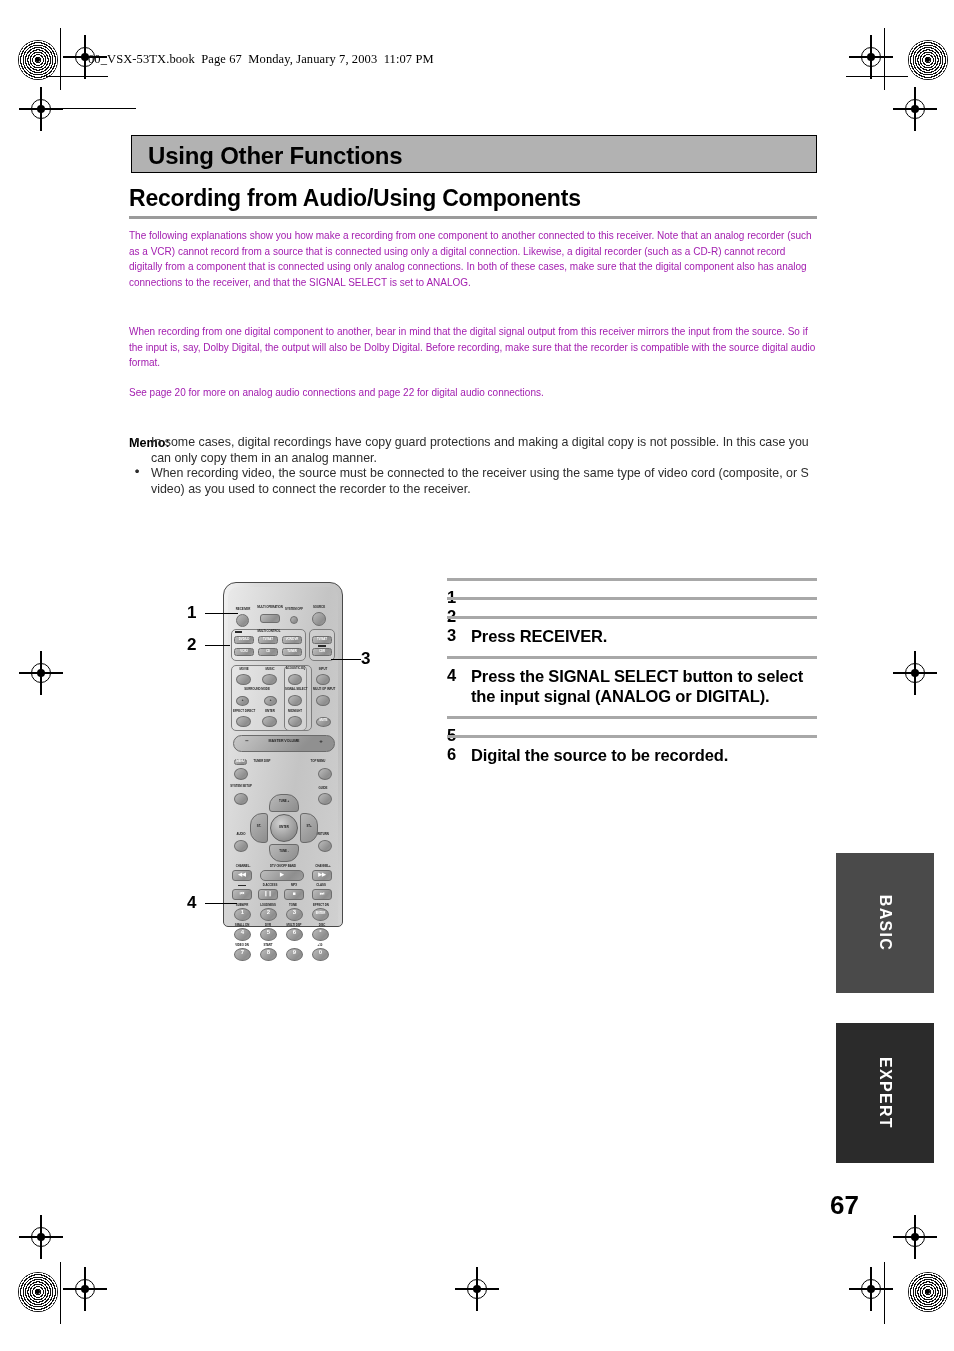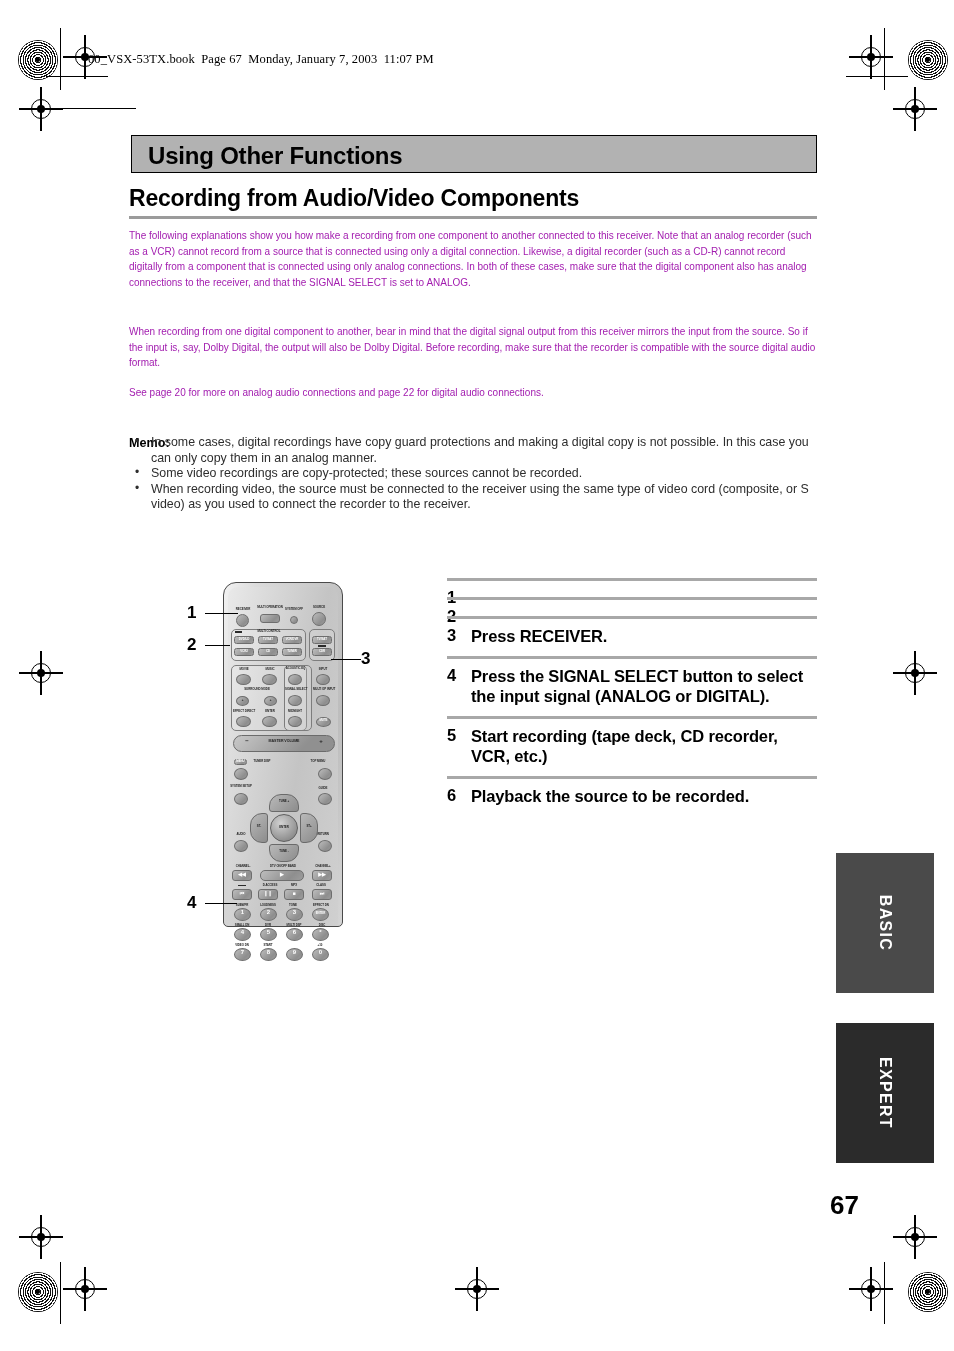--- a/index.html
+++ b/index.html
@@ -178,58 +178,57 @@
 <div class="cropline" style="left:846px;top:76px;width:62px;height:1.4px;"></div>
 <div class="cropline" style="left:60px;top:1262px;width:1.4px;height:62px;"></div>
 <div class="cropline" style="left:884px;top:1262px;width:1.4px;height:62px;"></div>
 
 <div class="docheader">00_VSX-53TX.book  Page 67  Monday, January 7, 2003  11:07 PM</div>
 
 <div class="sectionbar">
   <span>Using Other Functions</span>
 </div>
 
-<div class="h2">Recording from Audio/Video Components</div>
+<div class="h2">Recording from Audio/Using Components</div>
 <div class="h2rule"></div>
 
 <div class="para" style="top:228px;">The following explanations show you how make a recording from one component to another connected to this receiver. Note that an analog recorder (such as a VCR) cannot record from a source that is connected using only a digital connection. Likewise, a digital recorder (such as a CD-R) cannot record digitally from a component that is connected using only analog connections. In both of these cases, make sure that the digital component also has analog connections to the receiver, and that the SIGNAL SELECT is set to ANALOG.</div>
 <div class="para" style="top:324px;">When recording from one digital component to another, bear in mind that the digital signal output from this receiver mirrors the input from the source. So if the input is, say, Dolby Digital, the output will also be Dolby Digital. Before recording, make sure that the recorder is compatible with the source digital audio format.</div>
 <div class="para" style="top:385px;">See page 20 for more on analog audio connections and page 22 for digital audio connections.</div>
 
 <div class="memolabel" style="top:436px;">Memo:</div>
 
 <div class="bullets" style="top:435px;">
   <div class="bl"><span class="bu">•</span></div>
   <div class="bl"><span class="bu">•</span><span>In some cases, digital recordings have copy guard protections and making a digital copy is not possible. In this case you can only copy them in an analog manner.</span></div>
-  <div class="bl"><span class="bu">•</span><span>Some video recordings are copy-protected; these sources cannot be recorded.</span></div>
+  <div class="bl"><span class="bu">•</span></div>
   <div class="bl"><span class="bu">•</span><span>When recording video, the source must be connected to the receiver using the same type of video cord (composite, or S video) as you used to connect the recorder to the receiver.</span></div>
 </div>
 
 <div class="steps">
   <div class="step">
     <span class="n">1</span>
   </div>
   <div class="step">
     <span class="n">2</span>
   </div>
   <div class="step">
     <span class="n">3</span>
     <div class="t">Press RECEIVER.</div>
   </div>
   <div class="step">
     <span class="n">4</span>
     <div class="t">Press the SIGNAL SELECT button to select the input signal (ANALOG or DIGITAL).</div>
   </div>
   <div class="step">
     <span class="n">5</span>
-    <div class="t">Start recording (tape deck, CD recorder, VCR, etc.)</div>
   </div>
   <div class="step">
     <span class="n">6</span>
-    <div class="t">Playback the source to be recorded.</div>
+    <div class="t">Digital the source to be recorded.</div>
   </div>
 </div>
 
 <div class="remotewrap">
 
   <div class="remote">
     <div class="rbody"></div>
 
     <div class="btn o" style="left:12px;top:31px;width:13px;height:13px;"></div>
     <div class="lbl" style="left:4px;top:25px;width:30px;">RECEIVER</div>

